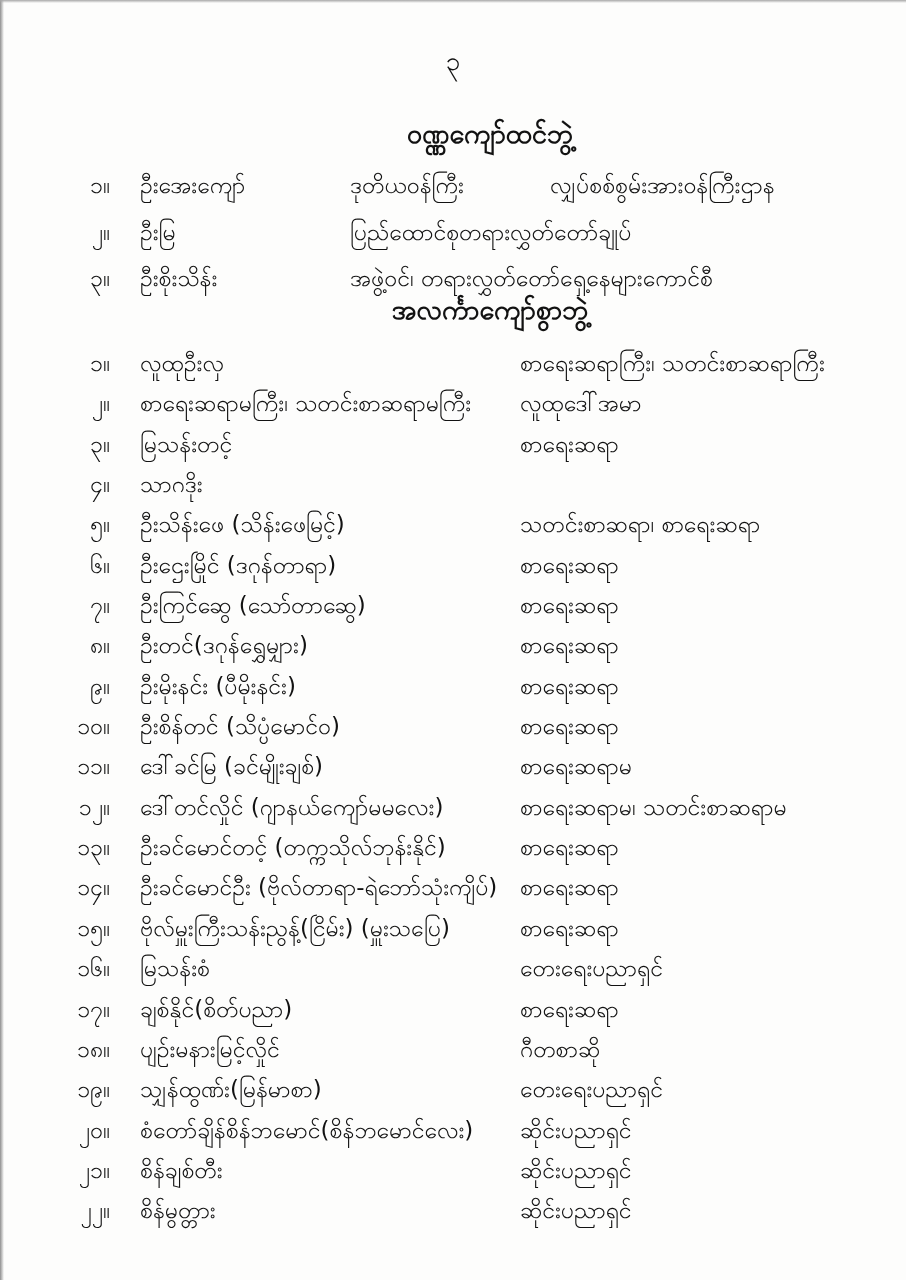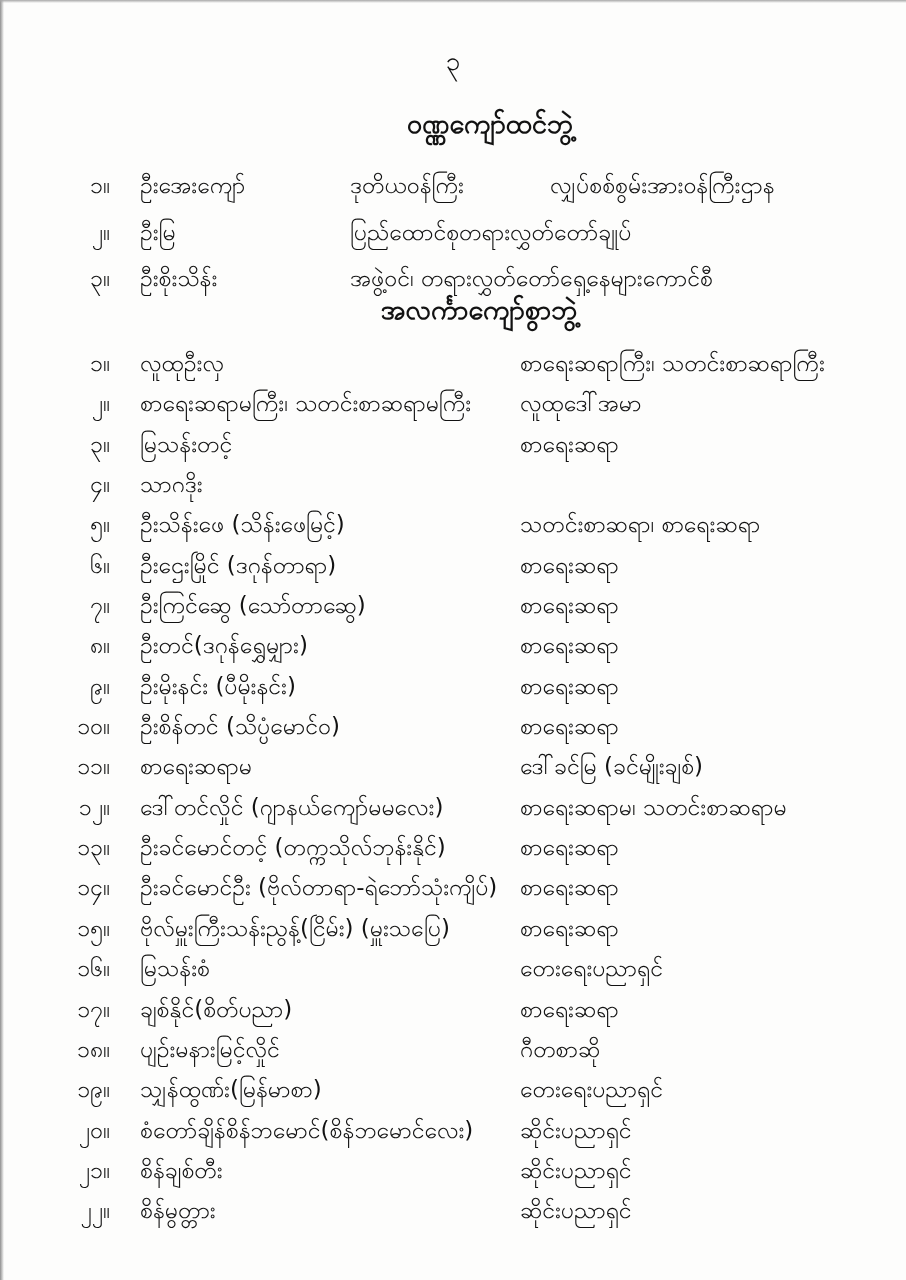--- a/index.html
+++ b/index.html
@@ -28,22 +28,22 @@
     font-size: 26px;
     line-height: 1.2;
   }
   .heading {
     margin: 0;
     text-align: center;
     font-size: 27px;
     font-weight: bold;
     line-height: 1.3;
   }
-  .heading-1 { position: absolute; top: 106px; left: 75px; width: 830px; }
-  .heading-2 { position: absolute; top: 292px; left: 64px; width: 830px; }
+  .heading-1 { position: absolute; top: 116px; left: 75px; width: 830px; }
+  .heading-2 { position: absolute; top: 292px; left: 75px; width: 830px; }
   .rows { position: absolute; left: 0; width: 906px; }
   .rows-honors   { top: 170px; }
   .rows-literary { top: 348px; }
   .row {
     display: grid;
     align-items: start;
     font-size: 23px;
     line-height: 1.35;
     white-space: nowrap;
   }
@@ -128,22 +128,22 @@
         <span class="cell">ဦးမိုးနင်း (ပီမိုးနင်း)</span>
         <span class="cell">စာရေးဆရာ</span>
       </div>
       <div class="row">
         <span class="cell cell-no">၁၀။</span>
         <span class="cell">ဦးစိန်တင် (သိပ္ပံမောင်ဝ)</span>
         <span class="cell">စာရေးဆရာ</span>
       </div>
       <div class="row">
         <span class="cell cell-no">၁၁။</span>
+        <span class="cell">ဒေါ်ခင်မြ (ခင်မျိုးချစ်)</span>
         <span class="cell">စာရေးဆရာမ</span>
-        <span class="cell">ဒေါ်ခင်မြ (ခင်မျိုးချစ်)</span>
       </div>
       <div class="row">
         <span class="cell cell-no">၁၂။</span>
         <span class="cell">ဒေါ်တင်လှိုင် (ဂျာနယ်ကျော်မမလေး)</span>
         <span class="cell">စာရေးဆရာမ၊ သတင်းစာဆရာမ</span>
       </div>
       <div class="row">
         <span class="cell cell-no">၁၃။</span>
         <span class="cell">ဦးခင်မောင်တင့် (တက္ကသိုလ်ဘုန်းနိုင်)</span>
         <span class="cell">စာရေးဆရာ</span>

